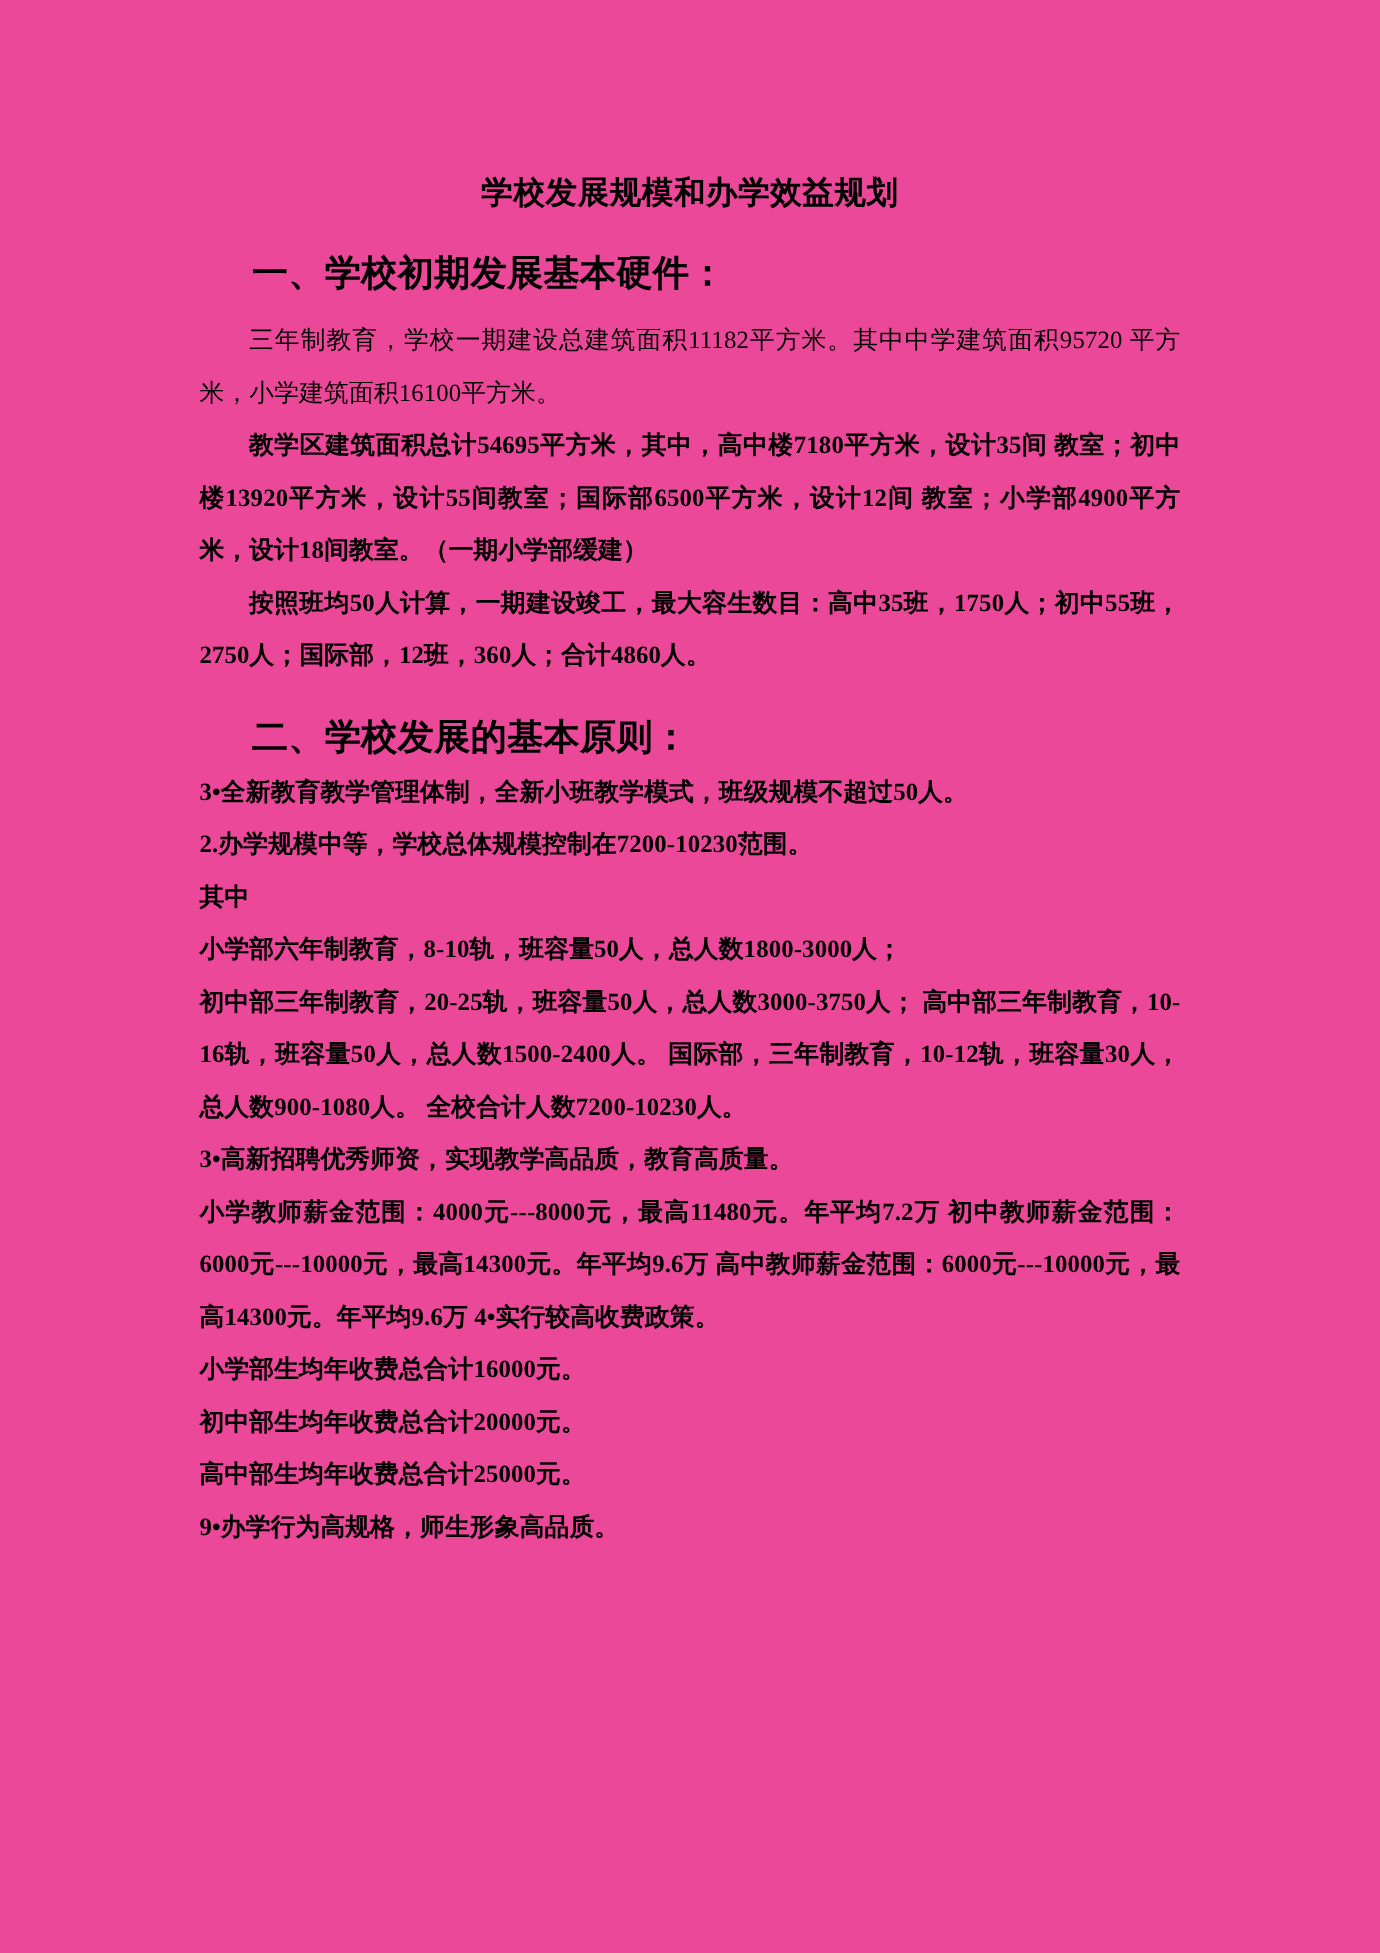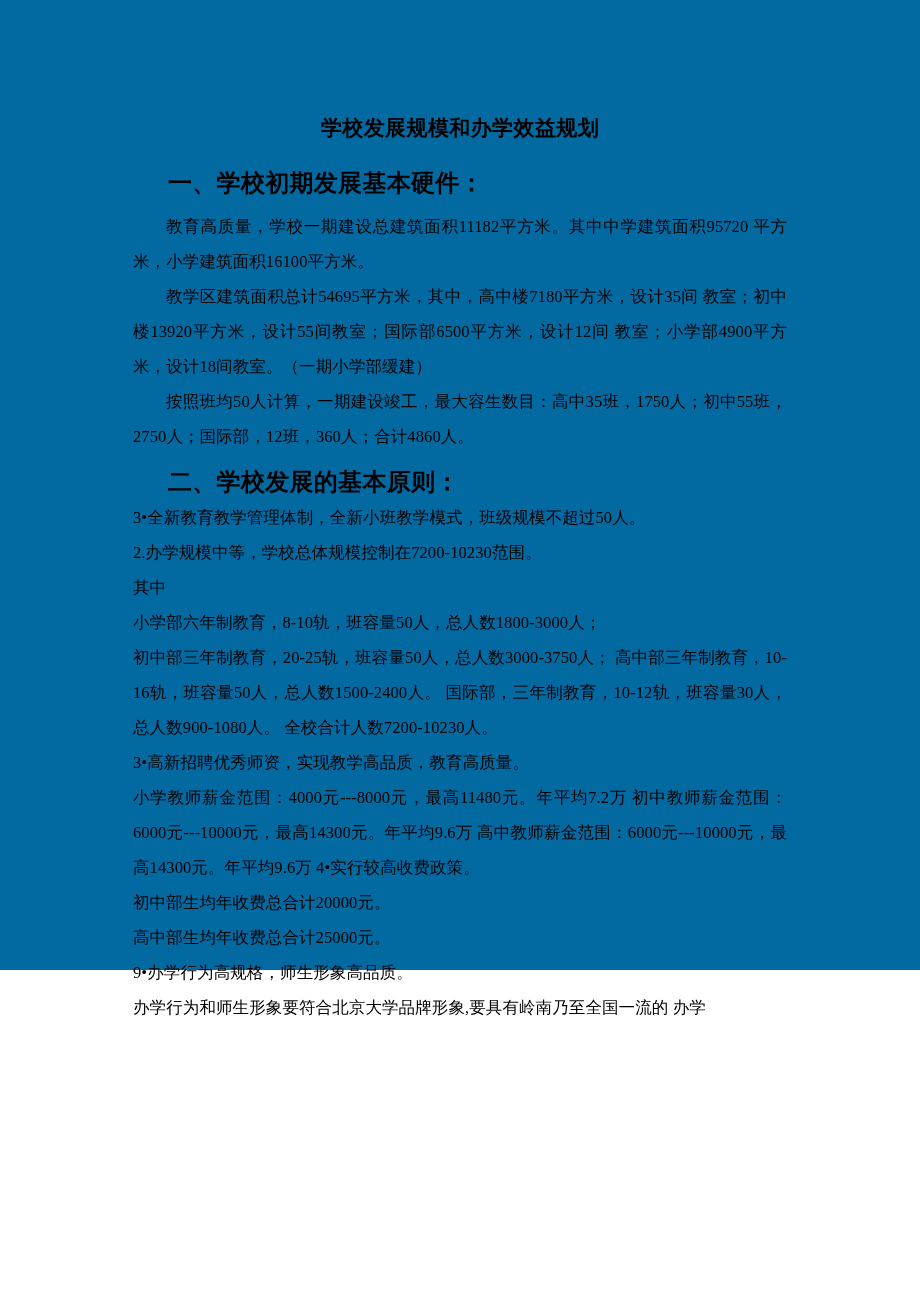--- a/index.html
+++ b/index.html
@@ -10,22 +10,22 @@
   body {
     width: 920px;
     height: 1302px;
     font-family: "Liberation Serif", "DejaVu Serif", serif;
     color: #000000;
     overflow: hidden;
   }
   .page {
     position: relative;
     width: 920px;
-    height: 970px;
-    background: #0369a1;
+    height: 1302px;
+    background: #ec4899;
     box-sizing: border-box;
   }
   .content {
     position: absolute;
     left: 133px;
     top: 0;
     width: 654px;
   }
 
   
@@ -43,53 +43,54 @@
   .section-heading {
     font-weight: bold;
     font-size: 24px;
     line-height: 35px;
     margin-top: 23px;
     margin-bottom: 0;
     padding-left: 35px;
     letter-spacing: 0.3px;
   }
   .section-heading.second {
-    margin-top: 11px;
+    margin-top: 21px;
   }
 
   
   p.body {
     font-size: 16.5px;
     line-height: 35px;
     margin: 0;
     text-align: justify;
     text-justify: inter-ideograph;
     letter-spacing: 0.1px;
   }
   p.indent {
     text-indent: 33px;
   }
   p.first-after-heading {
     margin-top: 8px;
   }
   p.tight {
     margin-top: 0;
+    font-weight: bold;
   }
 </style>
 </head>
 <body>
 
 <div class="page">
   <div class="content">
 
     <h1 class="doc-title">学校发展规模和办学效益规划</h1>
 
     <h2 class="section-heading">一、学校初期发展基本硬件：</h2>
 
-    <p class="body indent first-after-heading">教育高质量，学校一期建设总建筑面积11182平方米。其中中学建筑面积95720 平方米，小学建筑面积16100平方米。</p>
+    <p class="body indent first-after-heading">三年制教育，学校一期建设总建筑面积11182平方米。其中中学建筑面积95720 平方米，小学建筑面积16100平方米。</p>
 
     <p class="body indent tight">教学区建筑面积总计54695平方米，其中，高中楼7180平方米，设计35间 教室；初中楼13920平方米，设计55间教室；国际部6500平方米，设计12间 教室；小学部4900平方米，设计18间教室。（一期小学部缓建）</p>
 
     <p class="body indent tight">按照班均50人计算，一期建设竣工，最大容生数目：高中35班，1750人；初中55班，2750人；国际部，12班，360人；合计4860人。</p>
 
     <h2 class="section-heading second">二、学校发展的基本原则：</h2>
 
     <p class="body tight first-after-heading">3•全新教育教学管理体制，全新小班教学模式，班级规模不超过50人。</p>
 
     <p class="body tight">2.办学规模中等，学校总体规模控制在7200-10230范围。</p>
@@ -97,24 +98,24 @@
     <p class="body tight">其中</p>
 
     <p class="body tight">小学部六年制教育，8-10轨，班容量50人，总人数1800-3000人；</p>
 
     <p class="body tight">初中部三年制教育，20-25轨，班容量50人，总人数3000-3750人； 高中部三年制教育，10-16轨，班容量50人，总人数1500-2400人。 国际部，三年制教育，10-12轨，班容量30人，总人数900-1080人。 全校合计人数7200-10230人。</p>
 
     <p class="body tight">3•高新招聘优秀师资，实现教学高品质，教育高质量。</p>
 
     <p class="body tight">小学教师薪金范围：4000元---8000元，最高11480元。年平均7.2万 初中教师薪金范围：6000元---10000元，最高14300元。年平均9.6万 高中教师薪金范围：6000元---10000元，最高14300元。年平均9.6万 4•实行较高收费政策。</p>
 
+    <p class="body tight">小学部生均年收费总合计16000元。</p>
 
     <p class="body tight">初中部生均年收费总合计20000元。</p>
 
     <p class="body tight">高中部生均年收费总合计25000元。</p>
 
 
     <p class="body tight">9•办学行为高规格，师生形象高品质。</p>
 
-    <p class="body tight">办学行为和师生形象要符合北京大学品牌形象,要具有岭南乃至全国一流的 办学</p>
 
   </div>
 </div>
 
 </body></html>

